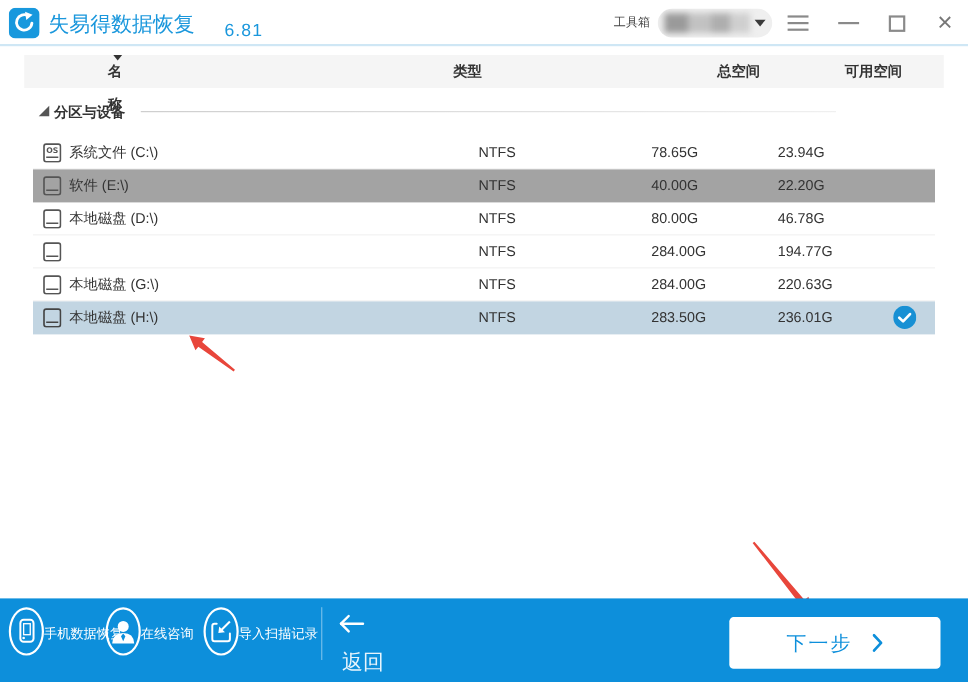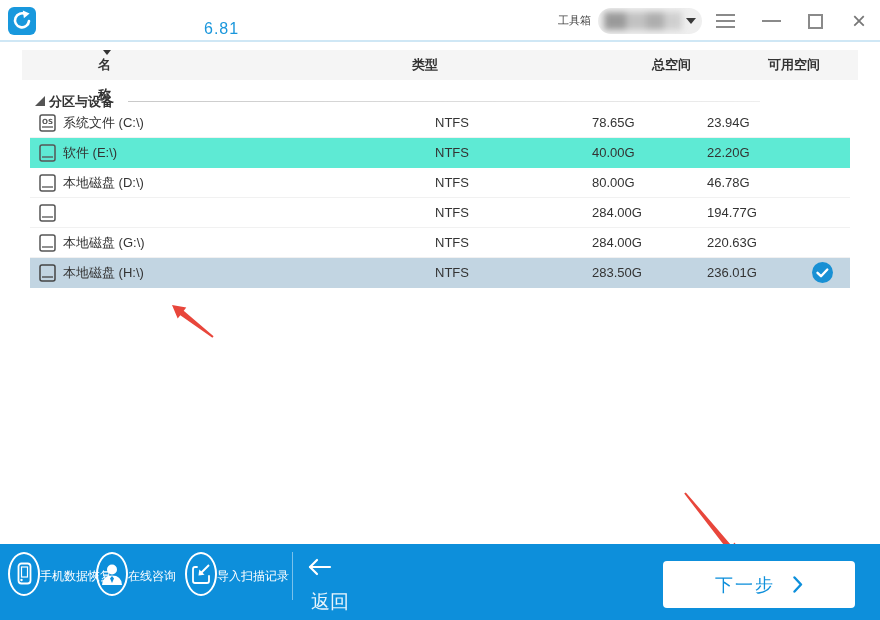--- a/index.html
+++ b/index.html
@@ -38,23 +38,23 @@
   .th-name{ left:76px; } .th-type{ left:390px; } .th-total{ left:630px; } .th-free{ left:746px; }
   .sort-caret{ display:inline-block; width:0; height:0; margin-left:5px; vertical-align:2px;
     border-left:4px solid transparent; border-right:4px solid transparent; border-top:5px solid #333; }
   
   .section-header{ position:absolute; left:0; top:90px; width:784px; height:22px; }
   .section-tri{ position:absolute; left:35px; top:6px; }
   .section-title{ position:absolute; left:49px; top:3px; font-weight:bold; }
   .section-line{ position:absolute; left:128px; right:24px; top:11px; height:1px;
     background:linear-gradient(to right,#c9c9c9,#eee); }
   
-  .rows{ position:absolute; left:30px; top:108px; width:820px; }
+  .rows{ position:absolute; left:30px; top:124px; width:820px; }
   .row{ position:relative; height:30px; border-bottom:1px solid #f1f1f1; cursor:pointer; }
-  .row.hover{ background:#5eead4; border-bottom-color:transparent; }
+  .row.hover{ background:#a3a3a3; border-bottom-color:transparent; }
   .row.selected{ background:#c2d5e2; border-bottom-color:transparent; }
   .row span{ position:absolute; top:0; line-height:30px; }
   .cell-icon{ position:absolute; left:9px; top:6px; width:17px; height:18px; }
   .cell-name{ left:33px; } .cell-type{ left:360px;margin-left:45px; } .cell-total{ left:562px; } .cell-free{ left:677px; }
   .cell-check{ position:absolute; left:782px; top:4px; width:21px; height:21px; }
   
   .red-arrow{ position:absolute; pointer-events:none; }
   .arrow-1{ left:150px; top:295px; }
   .arrow-2{ left:670px; top:480px; }
   
@@ -75,20 +75,21 @@
 </style>
 </head>
 <body>
 
 <div class="titlebar">
   <svg class="logo" viewBox="0 0 28 28">
     <rect width="28" height="28" rx="6" fill="#1898dd"></rect>
     <path d="M21 14a7 7 0 1 1-3.4-6.7" fill="none" stroke="#fff" stroke-width="2.6" stroke-linecap="round"></path>
     <polygon points="14.8,3.6 21.6,6.4 15.9,11.2" fill="#fff"></polygon>
   </svg>
+  <span class="app-title">失易得数据恢复</span>
   <span class="app-version">6.81</span>
 
   <span class="toolbox-label">工具箱</span>
   <div class="account-pill">
     <div class="blur-wrap">
       <i style="width:22px;background:#9a9a9a"></i>
         <i style="width:20px;background:#c2c2c2"></i>
         <i style="width:18px;background:#aeaeae"></i>
         <i style="width:18px;background:#cfcfcf"></i>
     </div>

